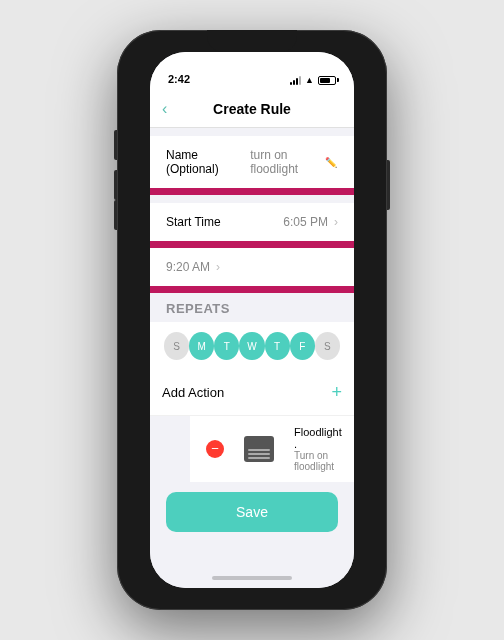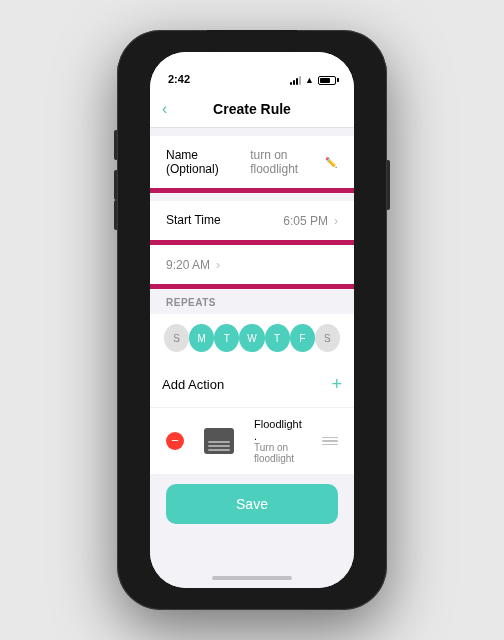--- a/index.html
+++ b/index.html
@@ -181,21 +181,21 @@
       flex: 1;
       overflow-y: auto;
       background: #f2f2f7;
     }
 
     .field-row {
       display: flex;
       justify-content: space-between;
       padding: 12px 16px;
       background: #ffffff;
-      border-bottom: 5px solid #be185d;
+      border-bottom: 7px solid #be185d;
       min-height: 44px;
       gap: 12px;
     }
 
     .field-label {
       font-size: 12px;
       color: #000;
       font-weight: 400;
     }
 
@@ -217,21 +217,21 @@
       font-size: 12px;
     }
 
     .spacer {
       height: 8px;
       background: #f2f2f7;
     }
 
     
     .section-label {
-      font-size: 10px;
+      font-size: 13px;
       font-weight: 600;
       color: #8e8e93;
       letter-spacing: 0.5px;
       padding: 8px 16px 6px;
       background: #f2f2f7;
       text-transform: uppercase;
     }
 
     .days-row {
       background: #ffffff;
@@ -288,20 +288,21 @@
       font-weight: 300;
     }
 
     
     .action-item {
       display: flex;
       align-items: center;
       padding: 10px 16px;
       background: #ffffff;
       gap: 20px;
+      margin-left: 40px;
     }
 
     .delete-btn {
       width: 18px;
       height: 18px;
       background: #ff3b30;
       border-radius: 50%;
       display: flex;
       align-items: center;
       justify-content: center;

